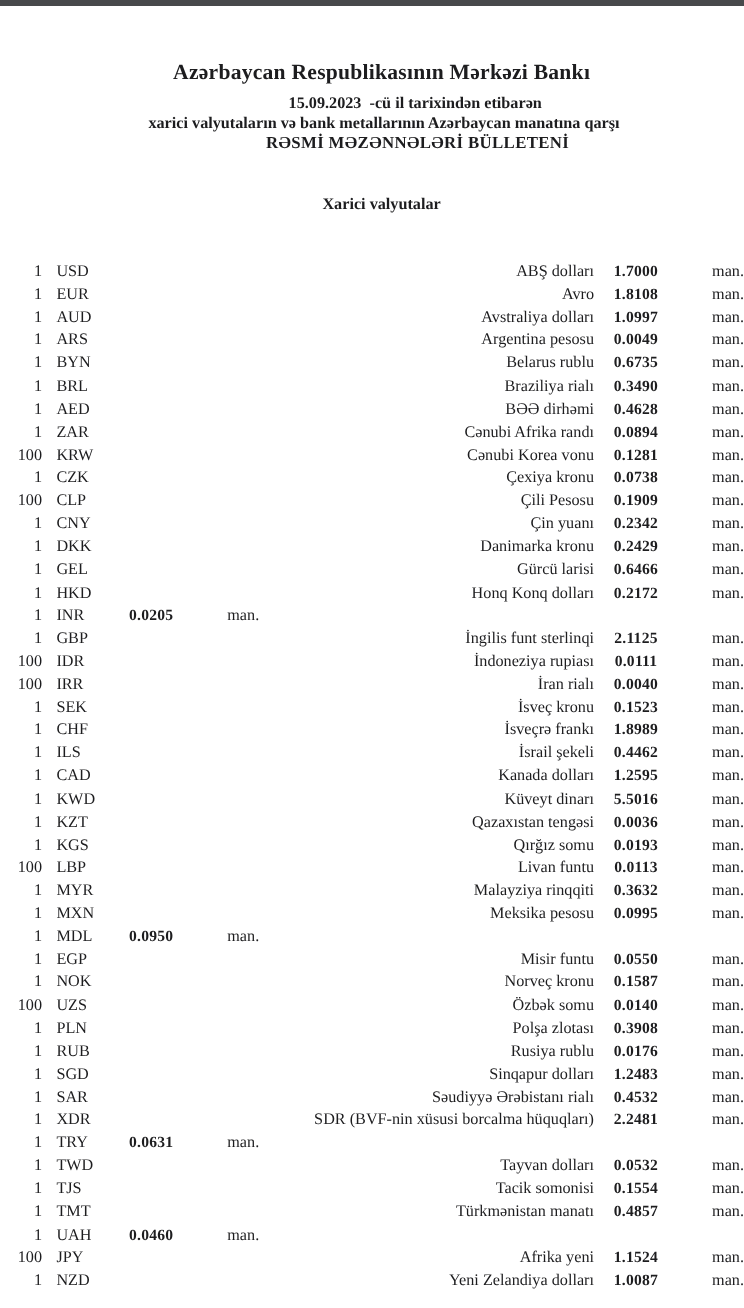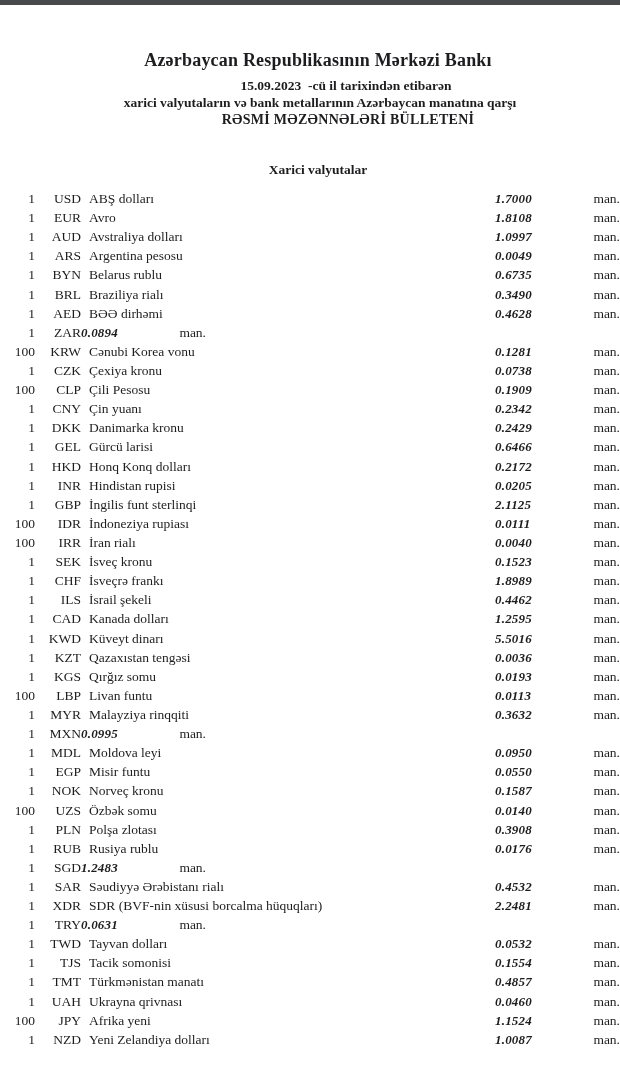--- a/index.html
+++ b/index.html
@@ -26,23 +26,23 @@
     position:absolute;top:189px;left:0;width:620px;
     font-size:13.5px;
   }
   .row{
     display:flex;
     height:19.11px;
     line-height:19.11px;
     align-items:baseline;
   }
   .c-qty{flex:0 0 35px;text-align:right;}
-  .c-code{flex:0 0 44px;margin-left:2px;text-align:right;}
-  .c-name{flex:1 1 auto;margin-left:8px;text-align:left;white-space:nowrap;overflow:hidden;}
-  .c-rate{flex:0 0 70px;text-align:left;font-weight:bold;font-style:italic;font-size:13px;letter-spacing:0.2px;}
+  .c-code{flex:0 0 44px;margin-left:12px;text-align:left;}
+  .c-name{flex:1 1 auto;margin-left:8px;text-align:right;white-space:nowrap;overflow:hidden;}
+  .c-rate{flex:0 0 70px;text-align:center;font-weight:bold;font-size:13px;letter-spacing:0.2px;margin-top:27px;}
   .c-unit{flex:0 0 45px;padding-left:10px;text-align:right;}
 </style>
 </head>
 <body>
 
 <div class="top-bar"></div>
 
 <div class="header">
   <div class="h-line bank-name">Azərbaycan Respublikasının Mərkəzi Bankı</div>
   <div class="h-line date-line">15.09.2023  -cü il tarixindən etibarən</div>
@@ -97,20 +97,21 @@
     <div class="row">
     <span class="c-qty">1</span>
     <span class="c-code">AED</span>
     <span class="c-name">BƏƏ dirhəmi</span>
     <span class="c-rate">0.4628</span>
     <span class="c-unit">man.</span>
   </div>
     <div class="row">
     <span class="c-qty">1</span>
     <span class="c-code">ZAR</span>
+    <span class="c-name">Cənubi Afrika randı</span>
     <span class="c-rate">0.0894</span>
     <span class="c-unit">man.</span>
   </div>
     <div class="row">
     <span class="c-qty">100</span>
     <span class="c-code">KRW</span>
     <span class="c-name">Cənubi Korea vonu</span>
     <span class="c-rate">0.1281</span>
     <span class="c-unit">man.</span>
   </div>
@@ -152,21 +153,20 @@
     <div class="row">
     <span class="c-qty">1</span>
     <span class="c-code">HKD</span>
     <span class="c-name">Honq Konq dolları</span>
     <span class="c-rate">0.2172</span>
     <span class="c-unit">man.</span>
   </div>
     <div class="row">
     <span class="c-qty">1</span>
     <span class="c-code">INR</span>
-    <span class="c-name">Hindistan rupisi</span>
     <span class="c-rate">0.0205</span>
     <span class="c-unit">man.</span>
   </div>
     <div class="row">
     <span class="c-qty">1</span>
     <span class="c-code">GBP</span>
     <span class="c-name">İngilis funt sterlinqi</span>
     <span class="c-rate">2.1125</span>
     <span class="c-unit">man.</span>
   </div>
@@ -243,27 +243,27 @@
     <div class="row">
     <span class="c-qty">1</span>
     <span class="c-code">MYR</span>
     <span class="c-name">Malayziya rinqqiti</span>
     <span class="c-rate">0.3632</span>
     <span class="c-unit">man.</span>
   </div>
     <div class="row">
     <span class="c-qty">1</span>
     <span class="c-code">MXN</span>
+    <span class="c-name">Meksika pesosu</span>
     <span class="c-rate">0.0995</span>
     <span class="c-unit">man.</span>
   </div>
     <div class="row">
     <span class="c-qty">1</span>
     <span class="c-code">MDL</span>
-    <span class="c-name">Moldova leyi</span>
     <span class="c-rate">0.0950</span>
     <span class="c-unit">man.</span>
   </div>
     <div class="row">
     <span class="c-qty">1</span>
     <span class="c-code">EGP</span>
     <span class="c-name">Misir funtu</span>
     <span class="c-rate">0.0550</span>
     <span class="c-unit">man.</span>
   </div>
@@ -291,20 +291,21 @@
     <div class="row">
     <span class="c-qty">1</span>
     <span class="c-code">RUB</span>
     <span class="c-name">Rusiya rublu</span>
     <span class="c-rate">0.0176</span>
     <span class="c-unit">man.</span>
   </div>
     <div class="row">
     <span class="c-qty">1</span>
     <span class="c-code">SGD</span>
+    <span class="c-name">Sinqapur dolları</span>
     <span class="c-rate">1.2483</span>
     <span class="c-unit">man.</span>
   </div>
     <div class="row">
     <span class="c-qty">1</span>
     <span class="c-code">SAR</span>
     <span class="c-name">Səudiyyə Ərəbistanı rialı</span>
     <span class="c-rate">0.4532</span>
     <span class="c-unit">man.</span>
   </div>
@@ -338,21 +339,20 @@
     <div class="row">
     <span class="c-qty">1</span>
     <span class="c-code">TMT</span>
     <span class="c-name">Türkmənistan manatı</span>
     <span class="c-rate">0.4857</span>
     <span class="c-unit">man.</span>
   </div>
     <div class="row">
     <span class="c-qty">1</span>
     <span class="c-code">UAH</span>
-    <span class="c-name">Ukrayna qrivnası</span>
     <span class="c-rate">0.0460</span>
     <span class="c-unit">man.</span>
   </div>
     <div class="row">
     <span class="c-qty">100</span>
     <span class="c-code">JPY</span>
     <span class="c-name">Afrika yeni</span>
     <span class="c-rate">1.1524</span>
     <span class="c-unit">man.</span>
   </div>

